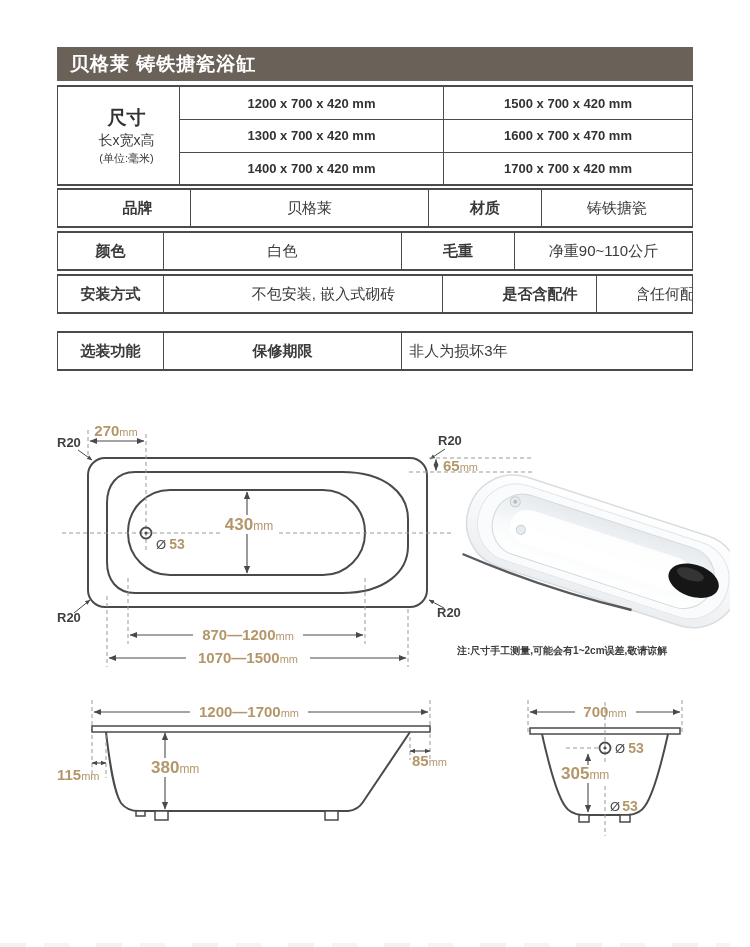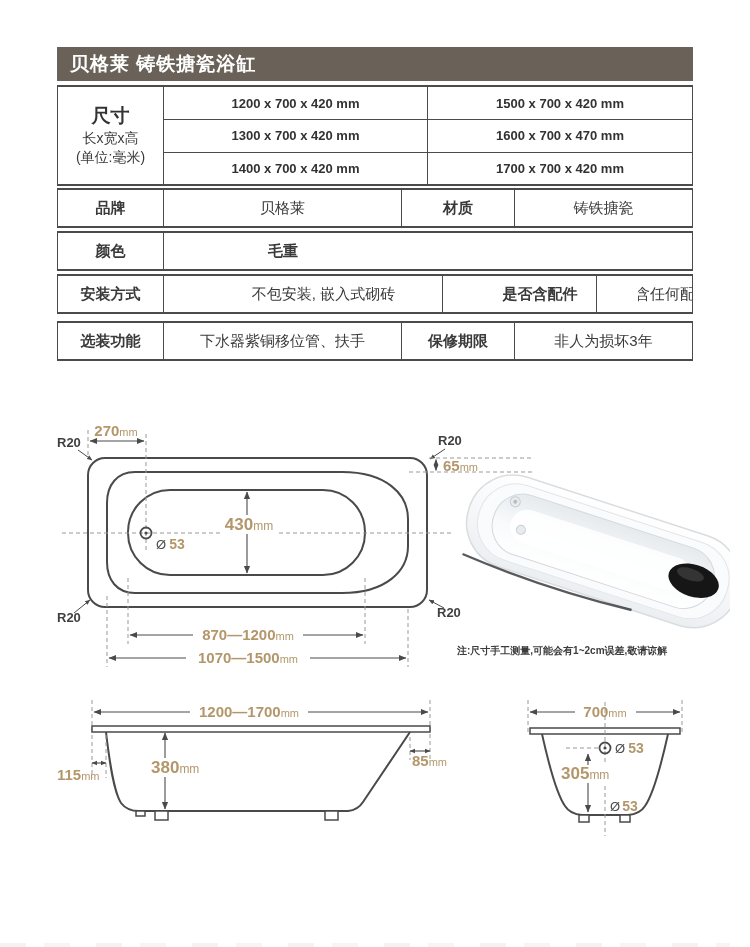--- a/index.html
+++ b/index.html
@@ -9,49 +9,49 @@
   }
   .header-bar {
     position:absolute; left:57px; top:47px; width:636px; height:34px;
     background:#6a6158; color:#ffffff; font-size:19px; font-weight:bold;
     line-height:34px; padding-left:13px; box-sizing:border-box; letter-spacing:1px;
   }
   
   .size-table {
     position:absolute; left:57px; top:85px; width:636px; height:101px; box-sizing:border-box;
     border:1px solid #4b4b4b; border-top:2px solid #4b4b4b; border-bottom:2px solid #4b4b4b;
-    display:grid; grid-template-columns:106px 264px 1fr; grid-template-rows:1fr 1fr 1fr; background:#fff;
+    display:grid; grid-template-columns:106px 264px 1fr; grid-template-rows:1fr 1fr 1fr; background:#fff;padding-left:16px;
   }
   .size-head {
     grid-row:1/4; border-right:1px solid #4b4b4b;
     display:flex; flex-direction:column; align-items:center; justify-content:center; gap:1px;
   }
   .sh-title { font-size:19px; font-weight:bold; color:#333; }
   .sh-sub   { font-size:14px; color:#3a3a3a; }
-  .sh-unit  { font-size:14px; color:#3a3a3a; }
+  .sh-unit  { font-size:11px; color:#3a3a3a; }
   .size-cell {
     display:flex; align-items:center; justify-content:center;
     font-size:13px; font-weight:600; color:#323232;
   }
   .size-cell.c1 { border-right:1px solid #4b4b4b; }
   .size-cell.rnext { border-top:1px solid #4b4b4b; }
   
   .spec-row {
     position:absolute; left:57px; width:636px; height:40px; box-sizing:border-box; background:#fff;
     border:1px solid #4b4b4b; border-top-width:2px; border-bottom-width:2px;
     display:grid; grid-template-columns:106px 238px 113px 1fr;
   }
   .spec-row > div {
     display:flex; align-items:center; justify-content:center;
     font-size:15px; color:#3a3a3a; border-right:1px solid #4b4b4b; overflow:hidden; white-space:nowrap;
   }
   .spec-row > div:last-child { border-right:none; }
   .spec-label { font-weight:bold; }
-  #spec-row-1 { top:188px; } #spec-row-2 { top:231px; }
-  #spec-row-3 { top:274px;gap:41px; } #spec-row-4 { top:321px; }
+  #spec-row-1 { top:188px;padding-left:27px; } #spec-row-2 { top:231px; }
+  #spec-row-3 { top:274px;gap:41px; } #spec-row-4 { top:331px; }
   
   .drawings { position:absolute; left:0; top:420px; width:750px; height:460px; }
   .ln   { stroke:#4a4a4a; stroke-width:2; fill:none; stroke-linejoin:round; }
   .ln15 { stroke:#4a4a4a; stroke-width:1.5; fill:#ffffff; }
   .dash { stroke:#999999; stroke-width:1; fill:none; stroke-dasharray:4 3; }
   .dimline { stroke:#4a4a4a; stroke-width:1.1; fill:none; }
   .leader  { stroke:#4a4a4a; stroke-width:1; fill:none; }
   .wbg { fill:#ffffff; }
   text { font-family:"Liberation Sans","DejaVu Sans",sans-serif; }
   .t-num    { font-size:15px; font-weight:bold; fill:#b3976b; }
@@ -92,31 +92,32 @@
   </div>
 
   <div class="spec-row" id="spec-row-1">
     <div class="spec-label">品牌</div>
     <div>贝格莱</div>
     <div class="spec-label">材质</div>
     <div>铸铁搪瓷</div>
   </div>
   <div class="spec-row" id="spec-row-2">
     <div class="spec-label">颜色</div>
+    <div>白色</div>
     <div class="spec-label">毛重</div>
+    <div>净重90~110公斤</div>
   </div>
   <div class="spec-row" id="spec-row-3">
     <div class="spec-label">安装方式</div>
     <div>不包安装, 嵌入式砌砖</div>
     <div class="spec-label">是否含配件</div>
     <div>不含任何配件</div>
   </div>
   <div class="spec-row" id="spec-row-4">
     <div class="spec-label">选装功能</div>
-    <div>下水器紫铜移位管、扶手</div>
     <div class="spec-label">保修期限</div>
     <div>非人为损坏3年</div>
   </div>
 
   <svg class="drawings" viewBox="0 420 750 460">
     <defs>
       <marker id="arr" viewBox="0 0 8 8" refX="7.2" refY="4" markerWidth="7.5" markerHeight="7.5" orient="auto-start-reverse">
         <path d="M0,0.8 L7.6,4 L0,7.2 Z" fill="#4a4a4a"></path>
       </marker>
       <marker id="arrS" viewBox="0 0 8 8" refX="7.2" refY="4" markerWidth="5.5" markerHeight="5.5" orient="auto-start-reverse">

